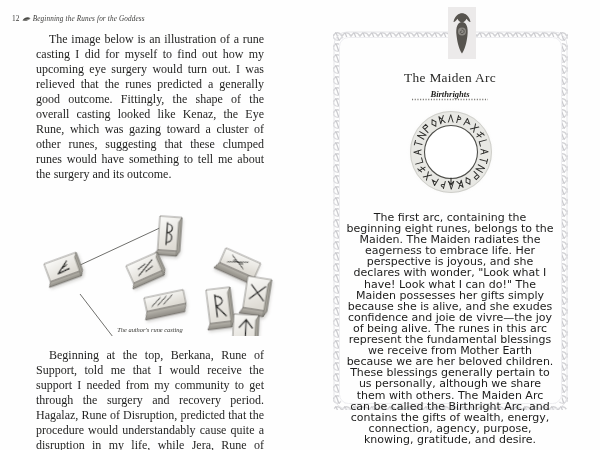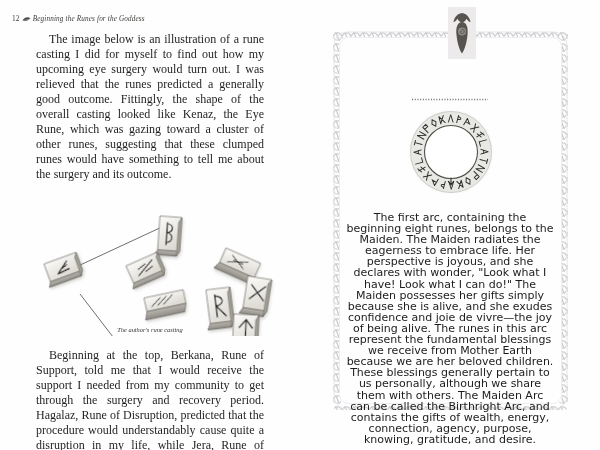--- a/index.html
+++ b/index.html
@@ -327,27 +327,29 @@
             <path d="M0 5.5 C2.2 10.6, 6.8 10.6, 9 5.5" stroke="#dcdcdf" stroke-width="1.5" fill="none"></path>
             <path d="M2.2 1.6 C4.5 1.6, 4.5 9.4, 6.8 9.4" stroke="#c9c9cd" stroke-width="1.2" fill="none"></path>
           </pattern>
         </defs>
         <rect x="1" y="1" width="233" height="377" rx="13" ry="13" fill="none" stroke="url(#braidH)" stroke-width="10"></rect>
         <rect x="1" y="1" width="233" height="377" rx="13" ry="13" fill="none" stroke="#e3e3e6" stroke-width="0.9"></rect>
         <rect x="6.5" y="6.5" width="222" height="366" rx="9" ry="9" fill="none" stroke="#ececef" stroke-width="0.9"></rect>
       </svg>
     </div>
 
+    <div class="arc-title">The Maiden Arc</div>
 
     <div class="title-rule">
       <svg width="76" height="3" viewBox="0 0 76 3">
         <line x1="0" y1="1.5" x2="76" y2="1.5" stroke="#7a7873" stroke-width="1.4" stroke-dasharray="1.1 1.6" stroke-linecap="butt"></line>
       </svg>
     </div>
 
+    <div class="arc-subtitle">Birthrights</div>
 
     <div class="rune-wheel">
       <svg width="92" height="92" viewBox="0 0 92 92">
         <defs>
           <radialGradient id="wheelGlow" cx="0.5" cy="0.5" r="0.5">
             <stop offset="40%" stop-color="#ffffff" stop-opacity="0"></stop>
             <stop offset="64%" stop-color="#c4c4c0" stop-opacity="0.55"></stop>
             <stop offset="82%" stop-color="#d8d8d5" stop-opacity="0.32"></stop>
             <stop offset="100%" stop-color="#ffffff" stop-opacity="0"></stop>
           </radialGradient>

